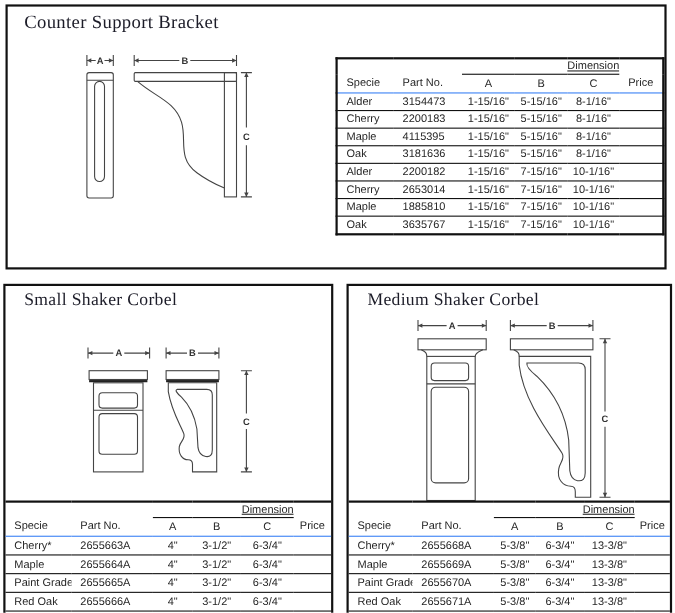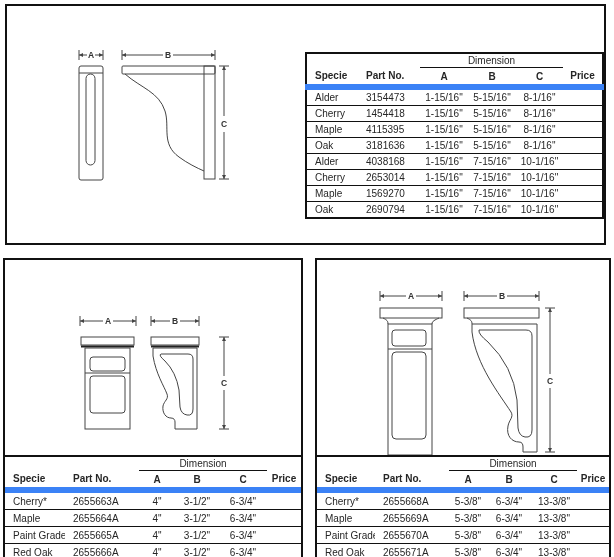--- a/index.html
+++ b/index.html
@@ -35,35 +35,36 @@
   table.spec-table{
     position:absolute;border-collapse:collapse;table-layout:fixed;
     font-size:10px;color:#262626;
   }
   .spec-table td,.spec-table th{
     padding:0;overflow:hidden;white-space:nowrap;font-weight:normal;vertical-align:middle;
   }
   .al{text-align:left;padding-left:8px !important;}
   .ac{text-align:center;}
   .dim-row td{height:13px;border:none;}
-  .dimhead{text-align:center;font-weight:bold;border-bottom:1px solid #111 !important;}
-  .col-row th{height:16px;font-weight:bold;border-bottom:6px solid #3b82f6;}
+  .dimhead{text-align:right;font-weight:bold;border-bottom:1px solid #111 !important;text-decoration:underline;}
+  .col-row th{height:16px;font-weight:normal;border-bottom:1px solid #3b82f6;}
   .spec-table tbody td{border-bottom:1px solid #111;}
 
   #bracket-table{left:298px;top:46px;width:297px;border:2px solid #111;}
   #bracket-table tbody td{height:15px;margin-top:33px;}
   #bracket-table tbody tr:last-child td{border-bottom:none;}
 
   #small-table,#medium-table{left:0;top:195px;width:100%;border-top:2px solid #111;}
   #small-table tbody td,#medium-table tbody td{height:16px;}
 </style>
 </head>
 <body>
 
 <div class="panel" id="panel-bracket">
+  <div class="panel-title">Counter Support Bracket</div>
 
   <svg class="drawing" style="left:40px;top:42px;" width="200" height="140" viewBox="0 0 200 140">
 
     <g>
       <line x1="32" y1="2" x2="32" y2="12"></line>
         <line x1="56" y1="2" x2="56" y2="12"></line>
       <line x1="32" y1="7" x2="40" y2="7"></line>
         <line x1="48" y1="7" x2="56" y2="7"></line>
       <polygon points="32,7 36,5 36,9"></polygon>
         <polygon points="56,7 52,5 52,9"></polygon>
@@ -131,21 +132,21 @@
       <tr>
           <td class="al">Alder</td>
           <td class="al">3154473</td>
           <td class="ac">1-15/16"</td>
           <td class="ac">5-15/16"</td>
           <td class="ac">8-1/16"</td>
           <td class="ac"></td>
         </tr>
       <tr>
           <td class="al">Cherry</td>
-          <td class="al">1454418</td>
+          <td class="al">2200183</td>
           <td class="ac">1-15/16"</td>
           <td class="ac">5-15/16"</td>
           <td class="ac">8-1/16"</td>
           <td class="ac"></td>
         </tr>
       <tr>
           <td class="al">Maple</td>
           <td class="al">4115395</td>
           <td class="ac">1-15/16"</td>
           <td class="ac">5-15/16"</td>
@@ -155,55 +156,56 @@
       <tr>
           <td class="al">Oak</td>
           <td class="al">3181636</td>
           <td class="ac">1-15/16"</td>
           <td class="ac">5-15/16"</td>
           <td class="ac">8-1/16"</td>
           <td class="ac"></td>
         </tr>
       <tr>
           <td class="al">Alder</td>
-          <td class="al">4038168</td>
+          <td class="al">2200182</td>
           <td class="ac">1-15/16"</td>
           <td class="ac">7-15/16"</td>
           <td class="ac">10-1/16"</td>
           <td class="ac"></td>
         </tr>
       <tr>
           <td class="al">Cherry</td>
           <td class="al">2653014</td>
           <td class="ac">1-15/16"</td>
           <td class="ac">7-15/16"</td>
           <td class="ac">10-1/16"</td>
           <td class="ac"></td>
         </tr>
       <tr>
           <td class="al">Maple</td>
-          <td class="al">1569270</td>
+          <td class="al">1885810</td>
           <td class="ac">1-15/16"</td>
           <td class="ac">7-15/16"</td>
           <td class="ac">10-1/16"</td>
           <td class="ac"></td>
         </tr>
       <tr>
           <td class="al">Oak</td>
-          <td class="al">2690794</td>
+          <td class="al">3635767</td>
           <td class="ac">1-15/16"</td>
           <td class="ac">7-15/16"</td>
           <td class="ac">10-1/16"</td>
           <td class="ac"></td>
         </tr>
     </tbody>
   </table>
 </div>
 
 <div class="panel" id="panel-small">
+  <div class="panel-title">Small Shaker Corbel</div>
 
   <svg class="drawing" style="left:55px;top:50px;" width="180" height="125" viewBox="0 0 180 125">
     <g>
       <line x1="20" y1="6" x2="20" y2="16"></line>
         <line x1="76" y1="6" x2="76" y2="16"></line>
       <line x1="20" y1="11" x2="43" y2="11"></line>
         <line x1="53" y1="11" x2="76" y2="11"></line>
       <polygon points="20,11 24,9 24,13"></polygon>
         <polygon points="76,11 72,9 72,13"></polygon>
       <text x="48" y="14" text-anchor="middle">A</text>
@@ -297,20 +299,21 @@
           <td class="ac">4"</td>
           <td class="ac">3-1/2"</td>
           <td class="ac">6-3/4"</td>
           <td class="ac"></td>
         </tr>
     </tbody>
   </table>
 </div>
 
 <div class="panel" id="panel-medium">
+  <div class="panel-title">Medium Shaker Corbel</div>
 
   <svg class="drawing" style="left:45px;top:30px;" width="200" height="166" viewBox="0 0 200 166">
     <g>
       <line x1="18" y1="1" x2="18" y2="11"></line>
         <line x1="80" y1="1" x2="80" y2="11"></line>
       <line x1="18" y1="6" x2="44" y2="6"></line>
         <line x1="54" y1="6" x2="80" y2="6"></line>
       <polygon points="18,6 22,4 22,8"></polygon>
         <polygon points="80,6 76,4 76,8"></polygon>
       <text x="49" y="9" text-anchor="middle">A</text>

